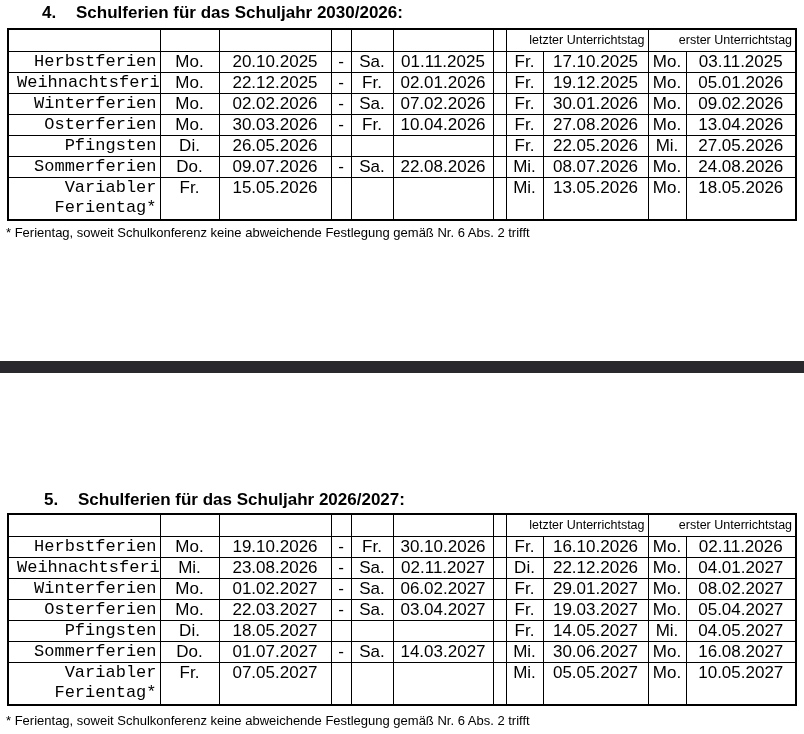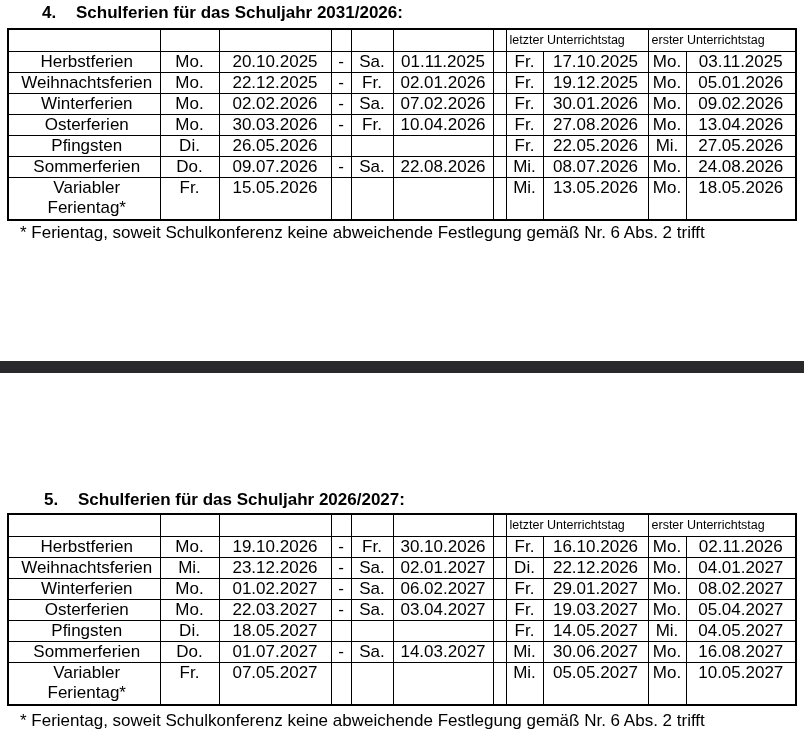--- a/index.html
+++ b/index.html
@@ -35,52 +35,52 @@
     vertical-align: top;
     font-size: 17px;
     line-height: 20px;
     white-space: nowrap;
   }
   .holiday-table thead tr { height: 22px; }
   .holiday-table thead th {
     font-weight: normal;
     font-size: 12.5px;
     line-height: 15px;
-    text-align: left;
+    text-align: right;
     vertical-align: middle;
   }
   .holiday-table tbody tr { height: 21px; }
   .holiday-table tbody tr.row-tall { height: 43px; padding-left: 40px; }
-  .c-name { text-align: center; padding-left: 8px !important; white-space: normal !important; }
+  .c-name { text-align: right; padding-left: 8px !important; white-space: normal !important; font-family: Liberation Mono, monospace; }
   .c-day, .c-dash, .c-date { text-align: center; }
   .footnote {
     position: absolute;
-    left: 20px;
-    font-size: 17px;
+    left: 6px;
+    font-size: 13px;
     line-height: 14px;
     white-space: nowrap;
   }
   .page-break-bar {
     position: absolute;
     left: 0; top: 361px;
     width: 804px; height: 12px;
   }
   #sec1-heading { left: 42px; top: 3px; }
   #table1 { top: 28px; }
   #footnote1 { top: 226px; }
   #sec2-heading { left: 44px; top: 490px; }
   #table2 { top: 513px; }
   #footnote2 { top: 714px; }
 </style>
 </head>
 <body>
 
 <div class="section-heading" id="sec1-heading">
   <span class="h-num">4.</span>
-  <span class="h-title">Schulferien für das Schuljahr 2031/2026:</span>
+  <span class="h-title">Schulferien für das Schuljahr 2030/2026:</span>
 </div>
 
 <table class="holiday-table" id="table1">
   <colgroup>
     <col style="width:152px">
       <col style="width:59px">
       <col style="width:112px">
       <col style="width:20px">
     <col style="width:42px">
       <col style="width:100px">
@@ -244,24 +244,24 @@
     <td class="c-date">30.10.2026</td>
     <td class="c-spacer"></td>
     <td class="c-day">Fr.</td>
     <td class="c-date">16.10.2026</td>
     <td class="c-day">Mo.</td>
     <td class="c-date">02.11.2026</td>
   </tr>
       <tr>
     <td class="c-name">Weihnachtsferien</td>
     <td class="c-day">Mi.</td>
-    <td class="c-date">23.12.2026</td>
-    <td class="c-dash">-</td>
-    <td class="c-day">Sa.</td>
-    <td class="c-date">02.01.2027</td>
+    <td class="c-date">23.08.2026</td>
+    <td class="c-dash">-</td>
+    <td class="c-day">Sa.</td>
+    <td class="c-date">02.11.2027</td>
     <td class="c-spacer"></td>
     <td class="c-day">Di.</td>
     <td class="c-date">22.12.2026</td>
     <td class="c-day">Mo.</td>
     <td class="c-date">04.01.2027</td>
   </tr>
       <tr>
     <td class="c-name">Winterferien</td>
     <td class="c-day">Mo.</td>
     <td class="c-date">01.02.2027</td>

